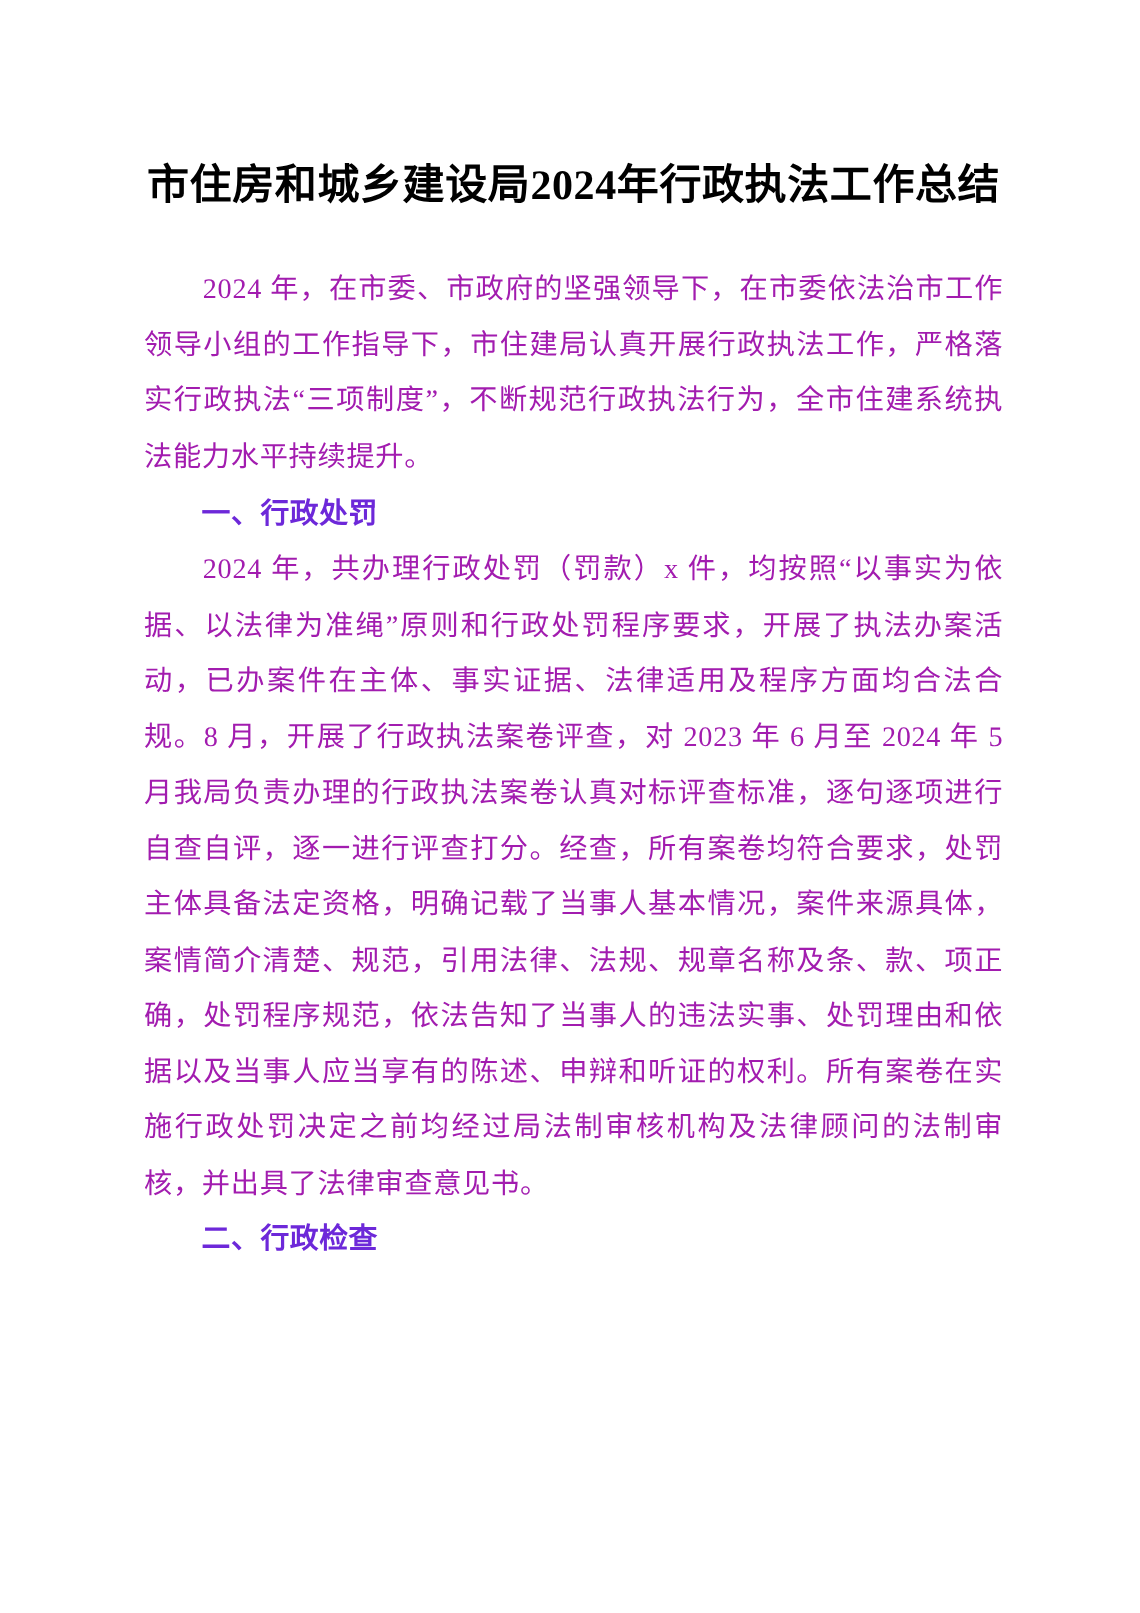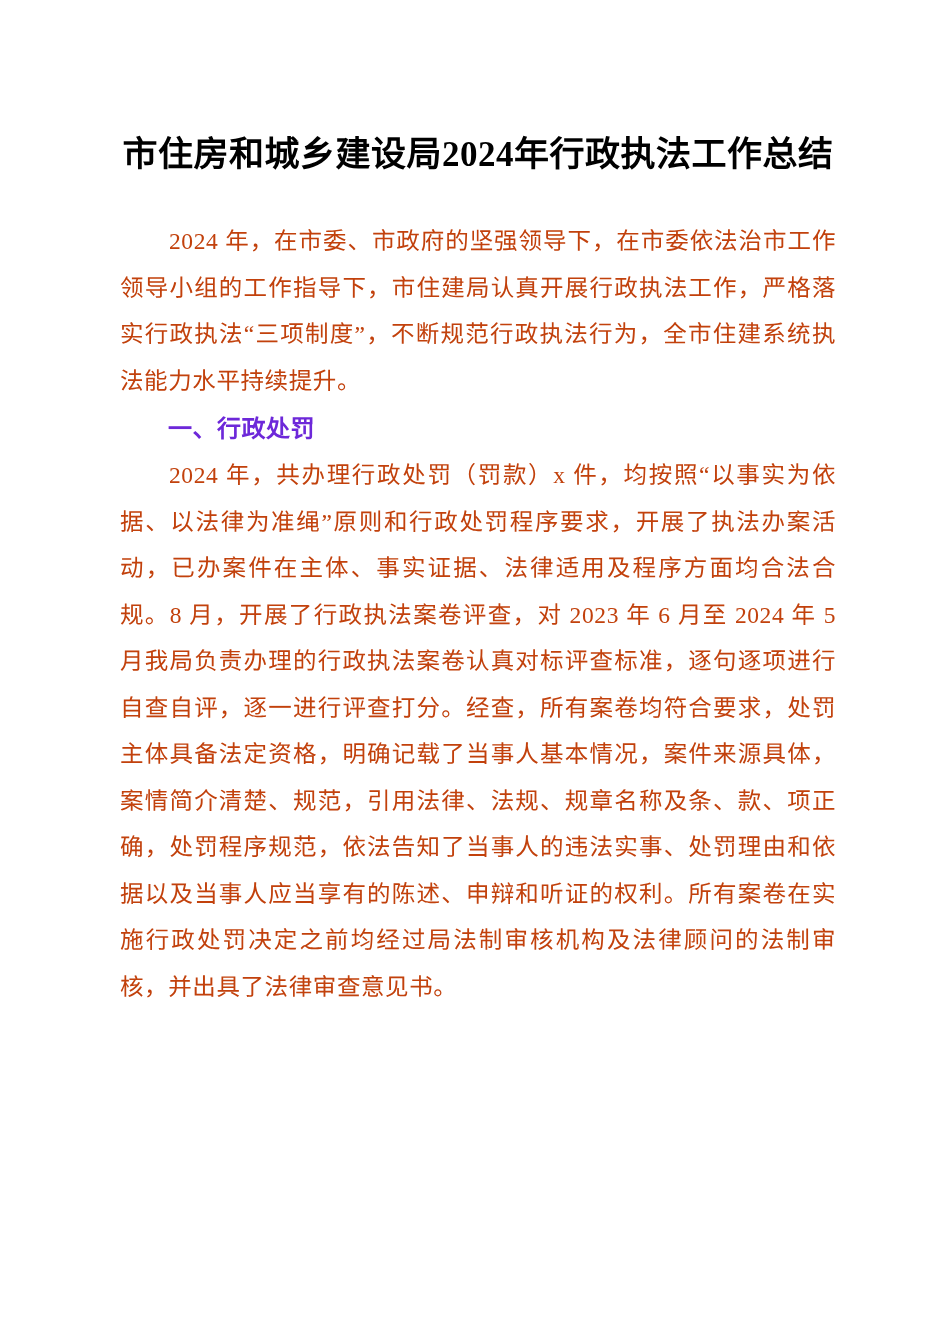--- a/index.html
+++ b/index.html
@@ -51,21 +51,21 @@
     text-indent: 48px;
     letter-spacing: 0.5px;
   }
 
   
   .body-paragraph {
     margin: 0;
     font-family: "Liberation Serif", "DejaVu Serif", serif;
     font-size: 23.5px;
     line-height: 46.5px;
-    color: #c2410c;
+    color: #a21caf;
     text-indent: 49px;
     text-align: justify;
     text-justify: inter-ideograph;
     letter-spacing: 0.6px;
     word-break: break-all;
   }
 
   .spacer-intro { height: 40px; }
   .spacer-after-intro { height: 2px; }
 </style>
@@ -80,15 +80,16 @@
     <div class="spacer-intro"></div>
 
     <p class="body-paragraph">2024 年，在市委、市政府的坚强领导下，在市委依法治市工作领导小组的工作指导下，市住建局认真开展行政执法工作，严格落实行政执法“三项制度”，不断规范行政执法行为，全市住建系统执法能力水平持续提升。</p>
 
     <div class="spacer-after-intro"></div>
 
     <h2 class="section-heading">一、行政处罚</h2>
 
     <p class="body-paragraph">2024 年，共办理行政处罚（罚款）x 件，均按照“以事实为依据、以法律为准绳”原则和行政处罚程序要求，开展了执法办案活动，已办案件在主体、事实证据、法律适用及程序方面均合法合规。8 月，开展了行政执法案卷评查，对 2023 年 6 月至 2024 年 5 月我局负责办理的行政执法案卷认真对标评查标准，逐句逐项进行自查自评，逐一进行评查打分。经查，所有案卷均符合要求，处罚主体具备法定资格，明确记载了当事人基本情况，案件来源具体，案情简介清楚、规范，引用法律、法规、规章名称及条、款、项正确，处罚程序规范，依法告知了当事人的违法实事、处罚理由和依据以及当事人应当享有的陈述、申辩和听证的权利。所有案卷在实施行政处罚决定之前均经过局法制审核机构及法律顾问的法制审核，并出具了法律审查意见书。</p>
 
+    <h2 class="section-heading">二、行政检查</h2>
 
   </div>
 </div>
 
 </body></html>

